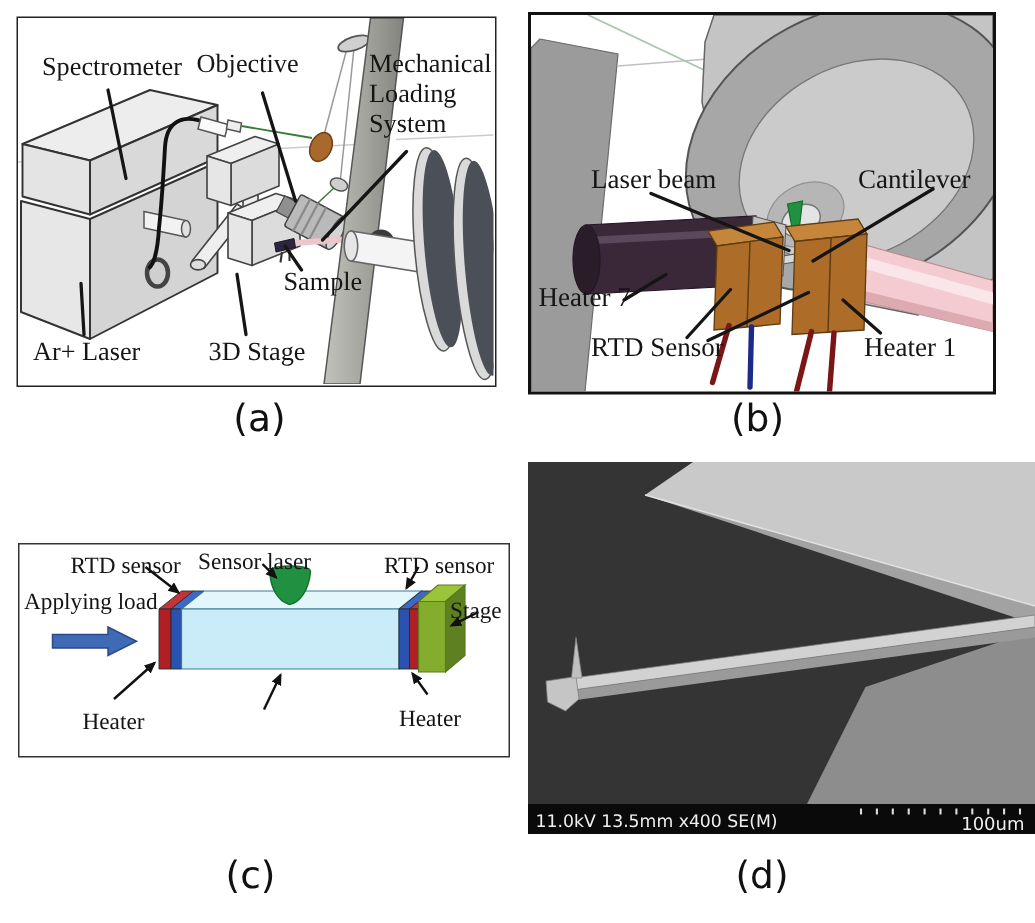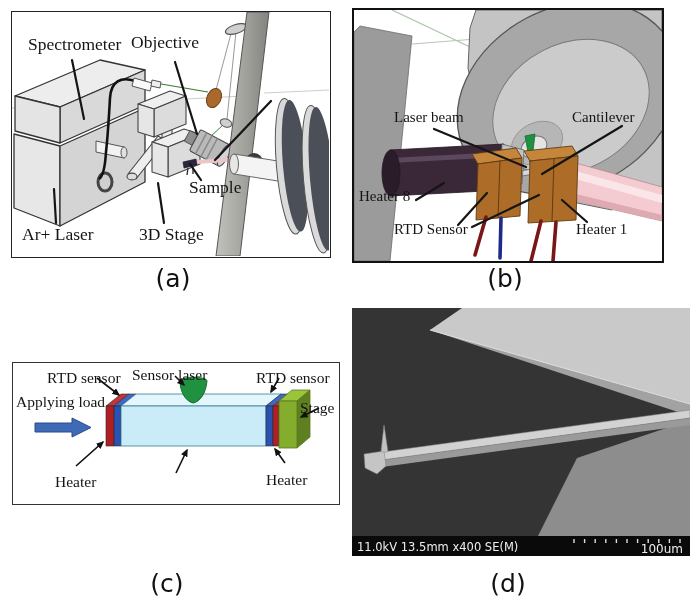--- a/index.html
+++ b/index.html
@@ -6,21 +6,21 @@
   #canvas{position:relative;width:690px;height:615px;background:#ffffff;overflow:hidden;
           font-family:"Liberation Serif", serif;}
   .panel{position:absolute;background:#ffffff;box-sizing:border-box;}
   #panelA{left:11px;top:11px;width:320px;height:247px;border:1.6px solid #222;}
   #panelB{left:352px;top:8px;width:312px;height:255px;border:2px solid #111;}
   #panelC{left:12px;top:362px;width:328px;height:143px;border:1.6px solid #333;}
   #panelD{left:352px;top:308px;width:338px;height:248px;}
   .panel svg{position:absolute;left:0;top:0;}
   .lbl{position:absolute;color:#151515;line-height:1.15;white-space:nowrap;}
   .lblA{font-size:17.5px;}
-  .lblB{font-size:15px;}
+  .lblB{font-size:18px;}
   .lblC{font-size:15.5px;}
   .wrap{white-space:normal;}
   .caption{position:absolute;width:80px;text-align:center;
            font-family:"DejaVu Sans", sans-serif;font-size:25px;color:#111;}
 </style>
 </head>
 <body>
 
 <div id="canvas">
 
@@ -123,20 +123,21 @@
         <line x1="60" y1="48" x2="72" y2="107"></line>
         <line x1="163" y1="50" x2="185" y2="122"></line>
         <line x1="259" y1="89" x2="203" y2="148"></line>
         <line x1="189" y1="168" x2="178" y2="152"></line>
         <line x1="44" y1="211" x2="42" y2="177"></line>
         <line x1="152" y1="211" x2="146" y2="171"></line>
       </g>
     </svg>
     <div class="lbl lblA" style="left:16px;top:22px;">Spectrometer</div>
     <div class="lbl lblA" style="left:119px;top:20px;">Objective</div>
+    <div class="lbl lblA wrap" style="left:234px;top:20px;width:94px;">Mechanical Loading System</div>
     <div class="lbl lblA" style="left:177px;top:165px;">Sample</div>
     <div class="lbl lblA" style="left:10px;top:212px;">Ar+ Laser</div>
     <div class="lbl lblA" style="left:127px;top:212px;text-align:right;">3D Stage</div>
   </div>
   <div class="caption" style="left:133px;top:264px;">(a)</div>
 
   <div id="panelB" class="panel">
     <svg width="308" height="251" viewBox="0 0 308 251">
 
       <polygon points="6,16 58,26 36,251 0,251 0,22" fill="#9b9b9b" stroke="#6b6b6b" stroke-width="0.8"></polygon>
@@ -195,21 +196,21 @@
         <line x1="80" y1="119" x2="172" y2="157"></line>
         <line x1="268" y1="116" x2="188" y2="164"></line>
         <line x1="62" y1="190" x2="90" y2="173"></line>
         <line x1="104" y1="215" x2="133" y2="183"></line>
         <line x1="118" y1="217" x2="185" y2="185"></line>
         <line x1="233" y1="212" x2="208" y2="190"></line>
       </g>
     </svg>
     <div class="lbl lblB" style="left:40px;top:99px;">Laser beam</div>
     <div class="lbl lblB" style="left:218px;top:99px;">Cantilever</div>
-    <div class="lbl lblB" style="left:5px;top:178px;">Heater 8</div>
+    <div class="lbl lblB" style="left:5px;top:178px;">Heater 7</div>
     <div class="lbl lblB" style="left:40px;top:211px;">RTD Sensor</div>
     <div class="lbl lblB" style="left:222px;top:211px;">Heater 1</div>
   </div>
   <div class="caption" style="left:465px;top:264px;">(b)</div>
 
   <div id="panelC" class="panel">
     <svg width="325" height="140" viewBox="0 0 325 140">
       <defs>
         <marker id="ahC" markerWidth="9" markerHeight="8" refX="6.5" refY="3.5" orient="auto" markerUnits="userSpaceOnUse">
           <path d="M0,0 L8,3.5 L0,7 Z" fill="#111"></path>

